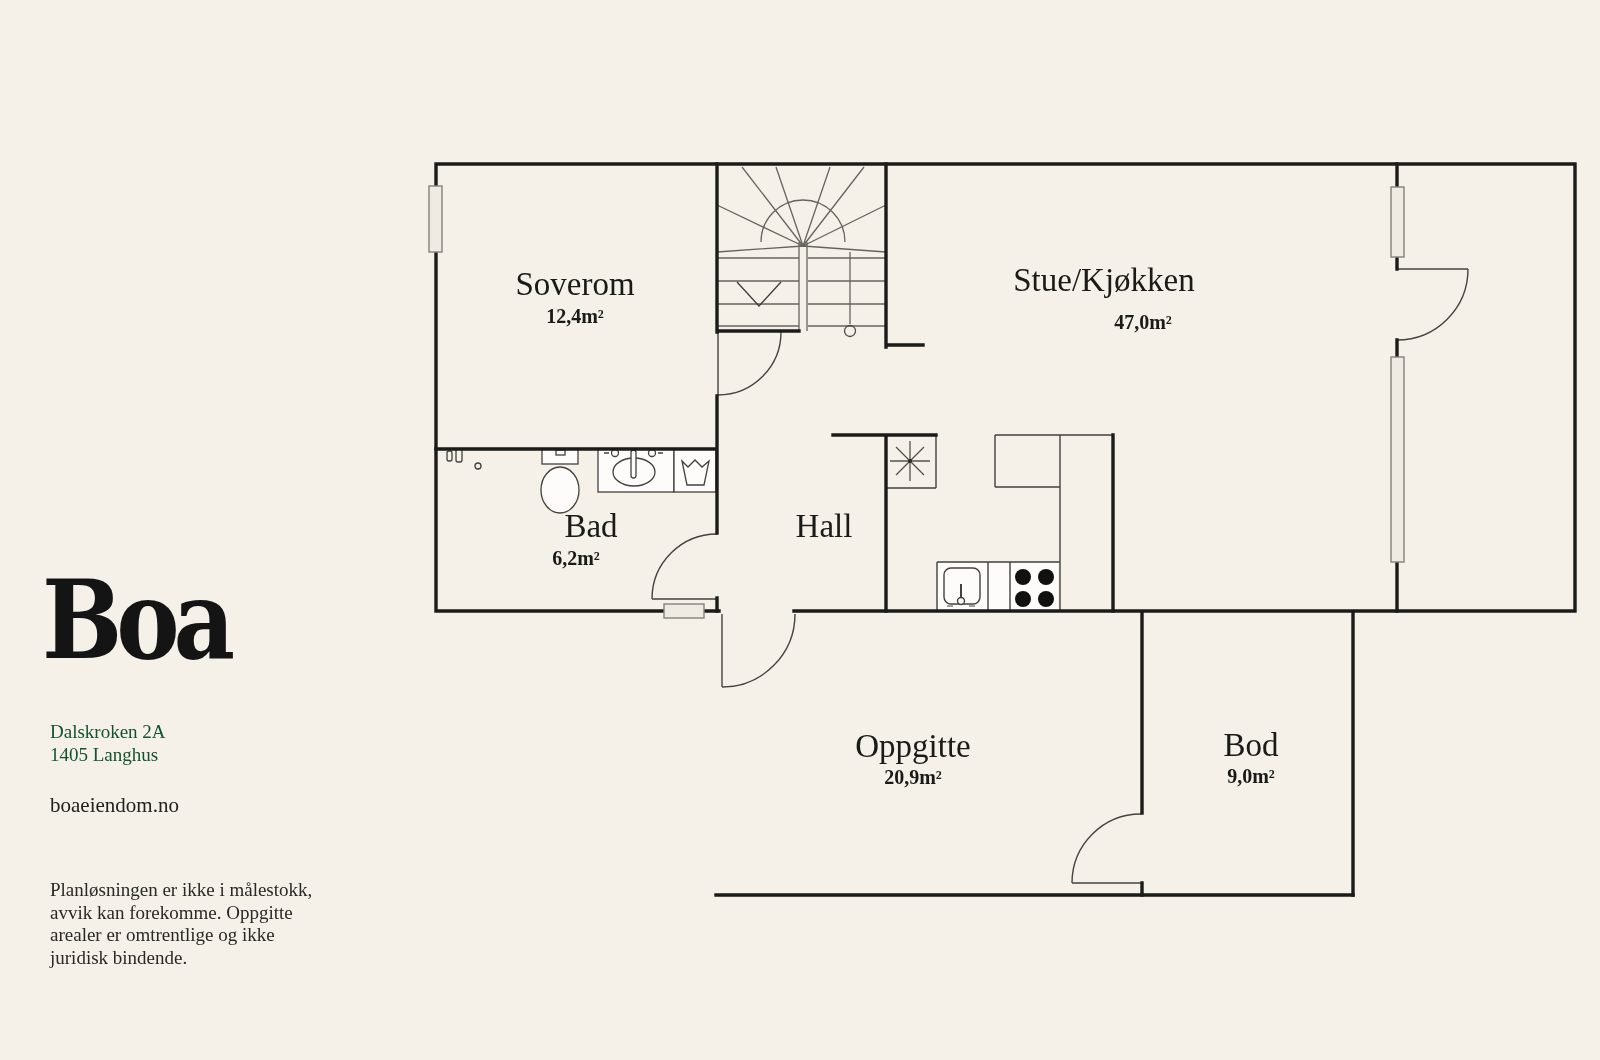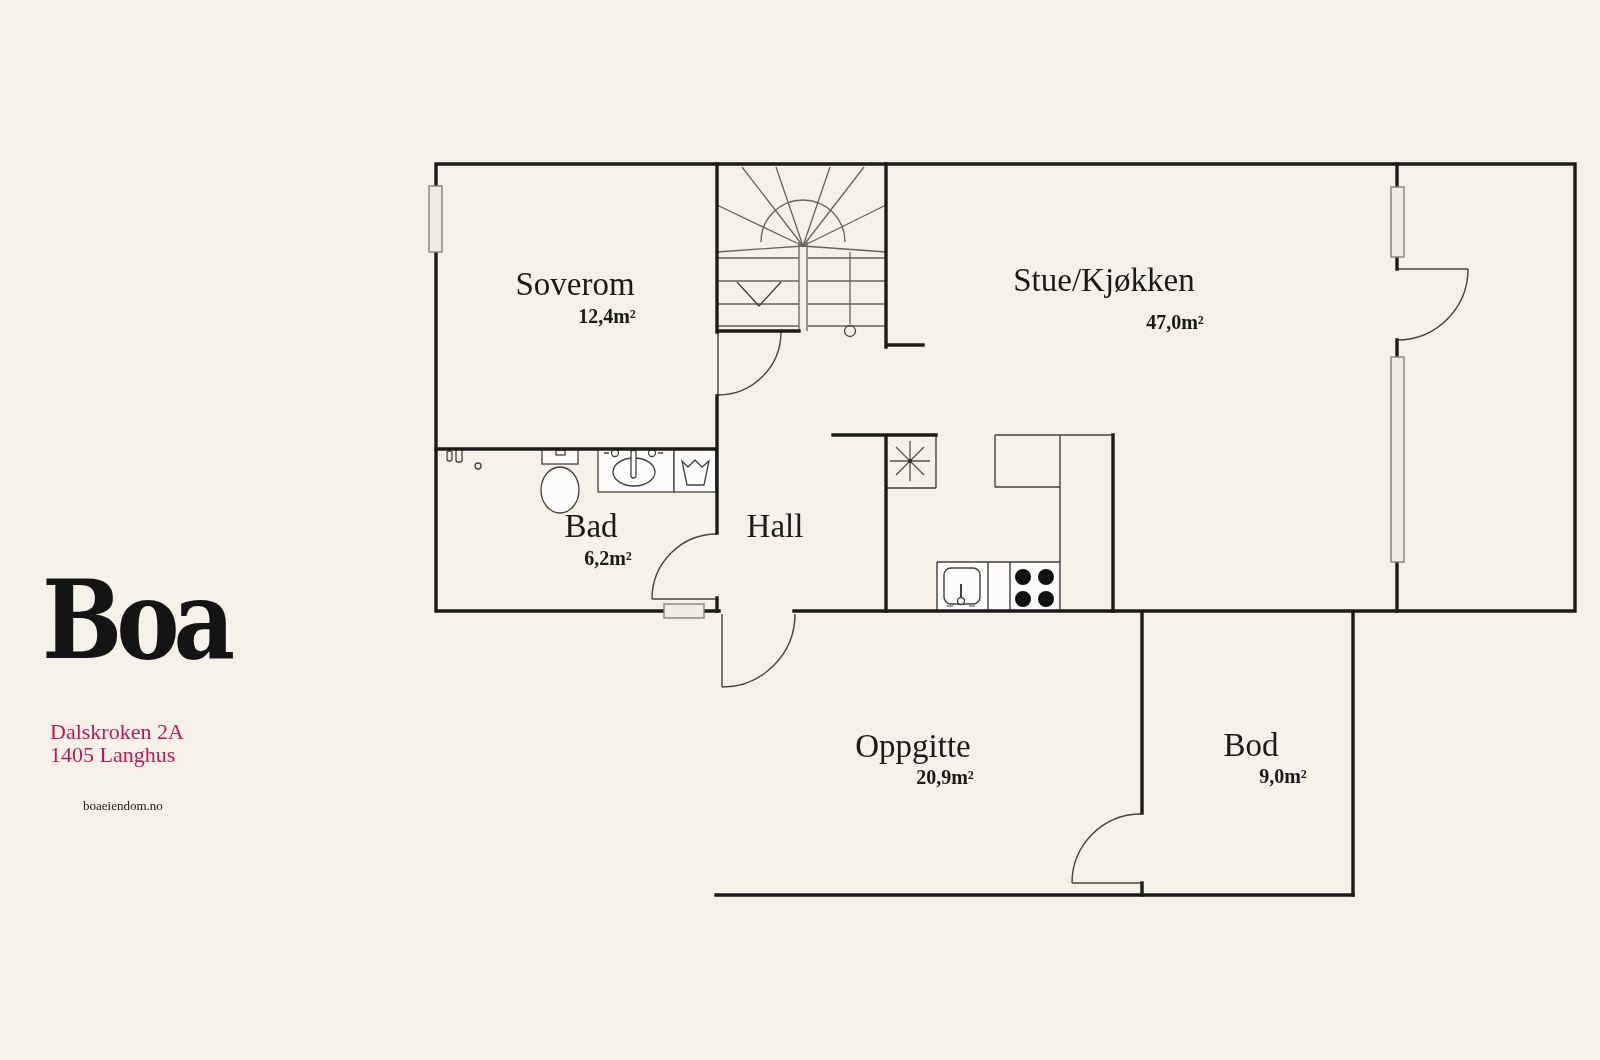--- a/index.html
+++ b/index.html
@@ -18,42 +18,42 @@
     font-family:"DejaVu Serif", serif;
     font-weight:700;
     font-size:108px;line-height:1;
     letter-spacing:-7px;
     color:#141414;
     transform:scaleX(.88);
     transform-origin:left top;
   }
   .address{
     position:absolute;left:50px;top:720px;
-    font-size:22px;line-height:23px;color:#be185d;
+    font-size:19px;line-height:23px;color:#14532d;
   }
   .website{
     position:absolute;left:50px;top:794px;
-    font-size:13px;line-height:23px;color:#222120;margin-left:33px;
+    font-size:21px;line-height:23px;color:#222120;
   }
   .disclaimer{
     position:absolute;left:50px;top:879px;
     font-size:19px;line-height:22.5px;color:#2a2927;
   }
 
   
   .room-label{
     position:absolute;
     transform:translate(-50%,-50%);
     color:#1a1a18;
     white-space:nowrap;
     text-align:center;
     line-height:1;
   }
   .room-name{font-size:33px;}
-  .room-area{font-size:20px;font-weight:700;margin-left:32px;}
+  .room-area{font-size:20px;font-weight:700;}
 </style>
 </head>
 <body>
 
 <div class="canvas">
 
   <svg class="plan" width="1600" height="1060" viewBox="0 0 1600 1060">
 
     <g stroke="#66645f" stroke-width="1.3" fill="none">
 
@@ -175,31 +175,37 @@
 
   <div class="room-label room-name" style="left:575px;top:284px">Soverom</div>
   <div class="room-label room-area" style="left:575px;top:316px">12,4m²</div>
 
   <div class="room-label room-name" style="left:1104px;top:280px">Stue/Kjøkken</div>
   <div class="room-label room-area" style="left:1143px;top:322px">47,0m²</div>
 
   <div class="room-label room-name" style="left:591px;top:526px">Bad</div>
   <div class="room-label room-area" style="left:576px;top:558px">6,2m²</div>
 
-  <div class="room-label room-name" style="left:775px;top:526px">Hall</div>
+  <div class="room-label room-name" style="left:824px;top:526px">Hall</div>
 
   <div class="room-label room-name" style="left:913px;top:746px">Oppgitte</div>
   <div class="room-label room-area" style="left:913px;top:777px">20,9m²</div>
 
   <div class="room-label room-name" style="left:1251px;top:745px">Bod</div>
   <div class="room-label room-area" style="left:1251px;top:776px">9,0m²</div>
 
   <div class="logo">Boa</div>
 
   <div class="address">
     <div>Dalskroken 2A</div>
     <div>1405 Langhus</div>
   </div>
 
   <div class="website">boaeiendom.no</div>
 
+  <div class="disclaimer">
+    <div>Planløsningen er ikke i målestokk,</div>
+    <div>avvik kan forekomme. Oppgitte</div>
+    <div>arealer er omtrentlige og ikke</div>
+    <div>juridisk bindende.</div>
+  </div>
 
 </div>
 
 </body></html>

